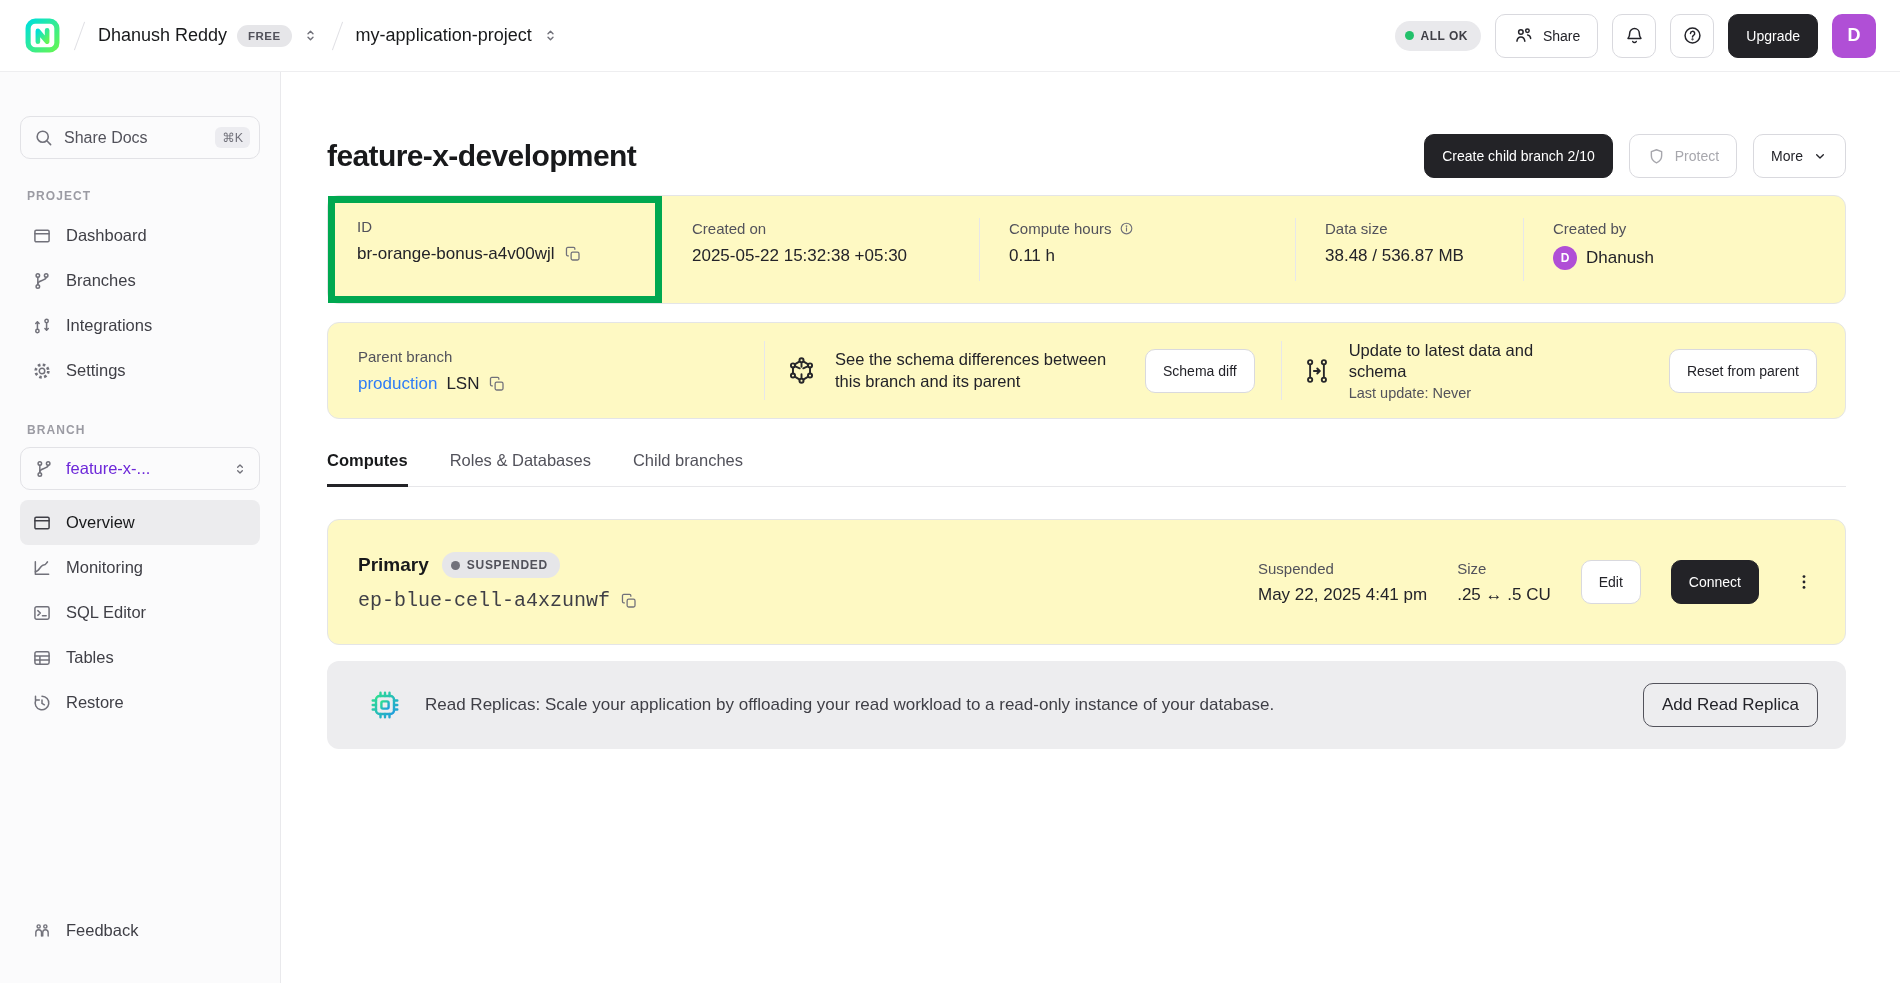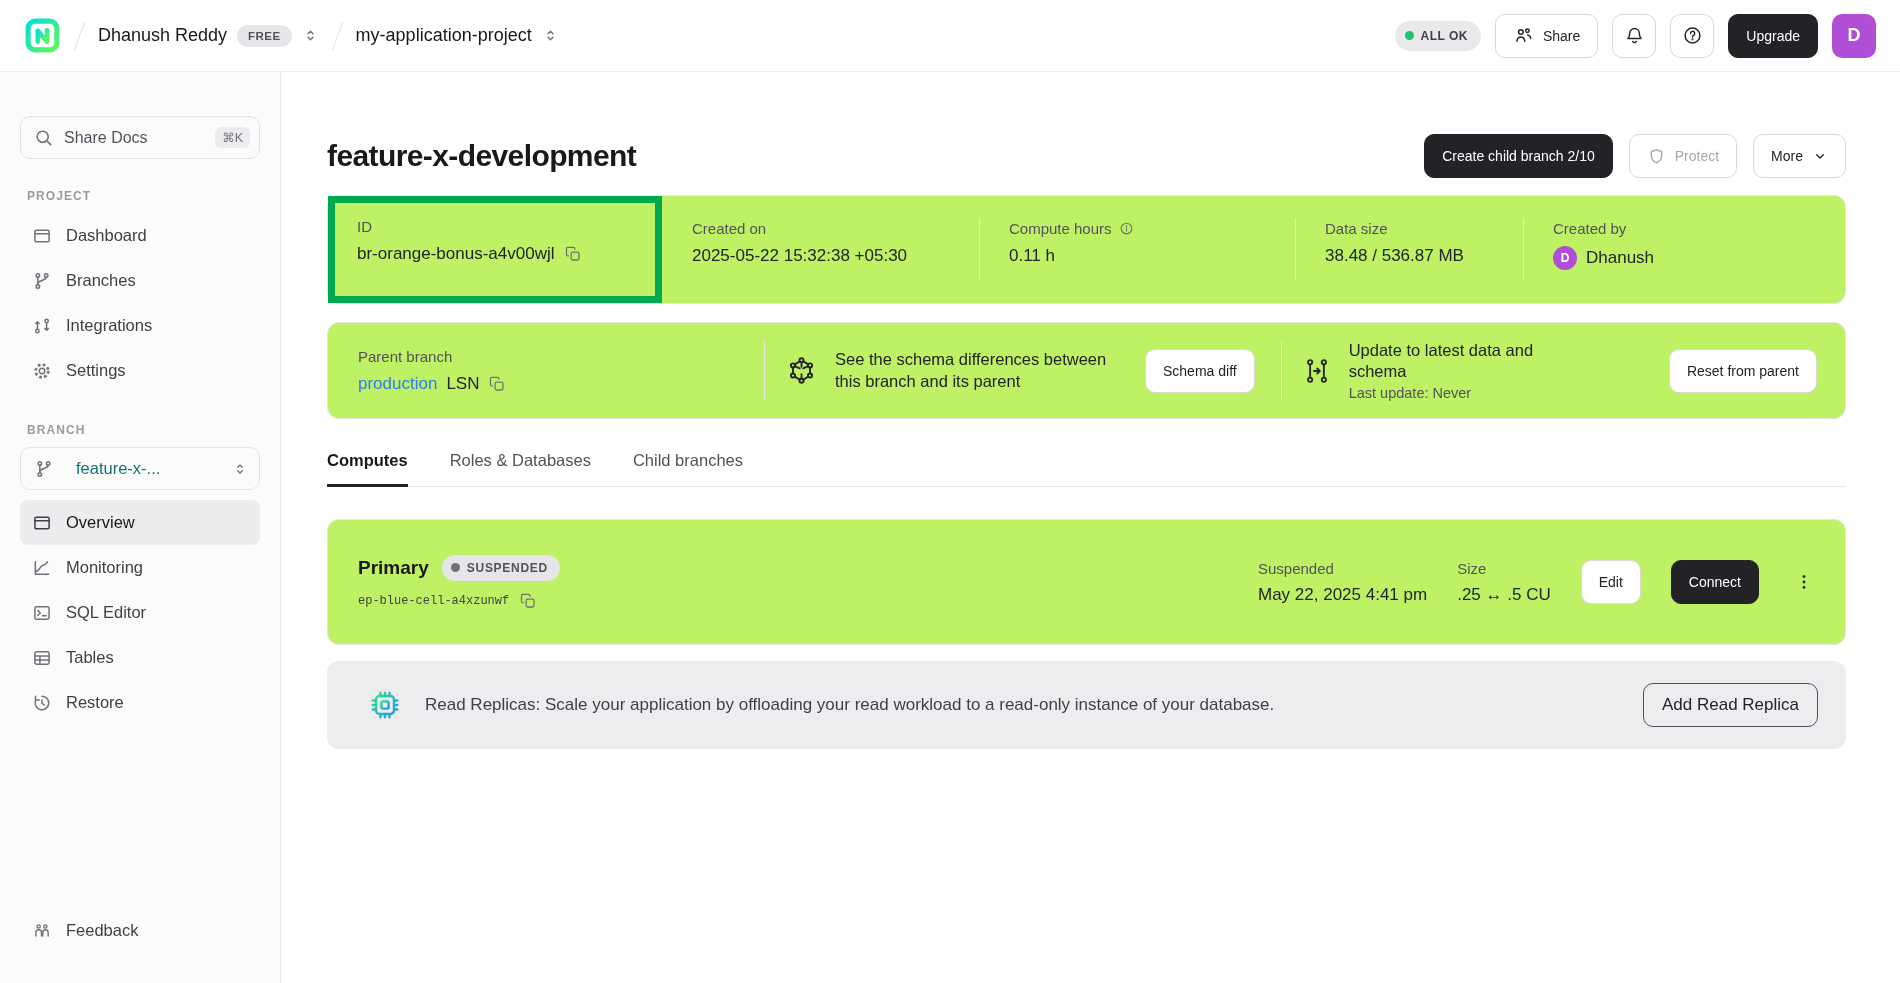--- a/index.html
+++ b/index.html
@@ -38,34 +38,34 @@
     align-items:center; gap:11px; padding:0 9px 0 13px; cursor:pointer; background:#fbfbfc; }
   .searchbox .lbl { flex:1; font-size:16px; color:#52525b; }
   .kbd { background:#ececf0; border-radius:6px; padding:3px 7px; font-size:12.5px; color:#71717a; }
   .section-label { font-size:12px; font-weight:600; letter-spacing:.09em; color:#9b9ba3;
     margin:30px 0 10px 7px; }
   .nav-item { height:45px; border-radius:8px; display:flex; align-items:center; gap:14px;
     padding:0 12px; font-size:16.5px; color:#3f3f46; cursor:pointer; }
   .nav-item.active { background:#ececee; color:#18191b; }
   .nav-item.active .icon { color:#3f3f46; }
   .branch-selector { height:43px; border:1px solid #e2e2e6; border-radius:10px; display:flex;
-    align-items:center; gap:22px; padding:0 11px 0 13px; font-size:16.5px; color:#0f766e;
+    align-items:center; gap:12px; padding:0 11px 0 13px; font-size:16.5px; color:#6d28d9;
     margin-bottom:10px; cursor:pointer; background:#fbfbfc; }
   .branch-selector .lbl { flex:1; }
   .feedback-wrap { margin-top:auto; }
 
   
   .main { flex:1; padding:0 54px 0 46px; background:#fff; }
   .title-row { margin-top:62px; display:flex; align-items:center; justify-content:space-between; }
   h1 { margin:0; font-size:30px; font-weight:700; letter-spacing:-0.02em; color:#18191b; }
   .actions { display:flex; gap:16px; }
   .btn-disabled { color:#a7a7ad; cursor:default; }
   .btn-disabled .icon { color:#a7a7ad; }
 
-  .card { border:1px solid #e4e5e7; border-radius:12px; background:#bef264; }
+  .card { border:1px solid #e4e5e7; border-radius:12px; background:#fef9c3; }
 
   .info-card { margin-top:17px; height:109px; display:flex; }
   .id-cell { width:334px; border:7px solid #00a850; padding:15px 0 0 22px; }
   .info-cell { padding:24px 0 0 30px; position:relative; }
   .info-cell.divided::before { content:''; position:absolute; left:0; top:22px; bottom:22px;
     width:1px; background:#e7e7ea; }
   .w-created { width:317px; } .w-compute { width:316px; } .w-data { width:228px; } .w-creator { flex:1; }
   .cell-label { font-size:15px; color:#52525b; display:flex; align-items:center; gap:7px; }
   .cell-value { margin-top:9px; font-size:17px; color:#232329; display:flex; align-items:center; gap:9px; }
   .mini-avatar { width:24px; height:24px; border-radius:50%; background:#b04fd6; color:#fff;
@@ -90,21 +90,21 @@
 
   .compute-card { margin-top:32px; height:126px; display:flex; align-items:center; padding:0 26px 0 30px; }
   .compute-left { display:flex; flex-direction:column; gap:11px; }
   .compute-name-row { display:flex; align-items:center; gap:13px; }
   .compute-name { font-size:19px; font-weight:600; color:#18191b; }
   .pill-suspended { background:#e6e6e9; border-radius:999px; height:26px; padding:0 12px 0 9px;
     display:flex; align-items:center; gap:7px; font-size:12px; font-weight:700;
     letter-spacing:.06em; color:#52525b; }
   .dot-gray { width:9px; height:9px; border-radius:50%; background:#71717a; }
   .endpoint-row { display:flex; align-items:center; gap:10px;
-    font-family:"Liberation Mono","DejaVu Sans Mono",monospace; font-size:12px; color:#3f3f46; }
+    font-family:"Liberation Mono","DejaVu Sans Mono",monospace; font-size:20px; color:#3f3f46; }
   .compute-right { margin-left:auto; display:flex; align-items:center; gap:30px; }
   .meta-label { font-size:15px; color:#52525b; }
   .meta-value { font-size:17px; color:#232329; margin-top:8px; }
   .kebab { width:30px; height:44px; display:flex; align-items:center; justify-content:center; cursor:pointer; }
 
   .banner { margin-top:16px; height:88px; background:#ededef; border-radius:12px;
     display:flex; align-items:center; padding:0 28px 0 40px; gap:22px; }
   .banner-text { font-size:17px; color:#3f3f46; }
   .banner-btn { margin-left:auto; height:44px; border:1px solid #52525b; border-radius:10px;
     background:transparent; padding:0 18px; font-family:inherit; font-size:17px; color:#232329; cursor:pointer; }

